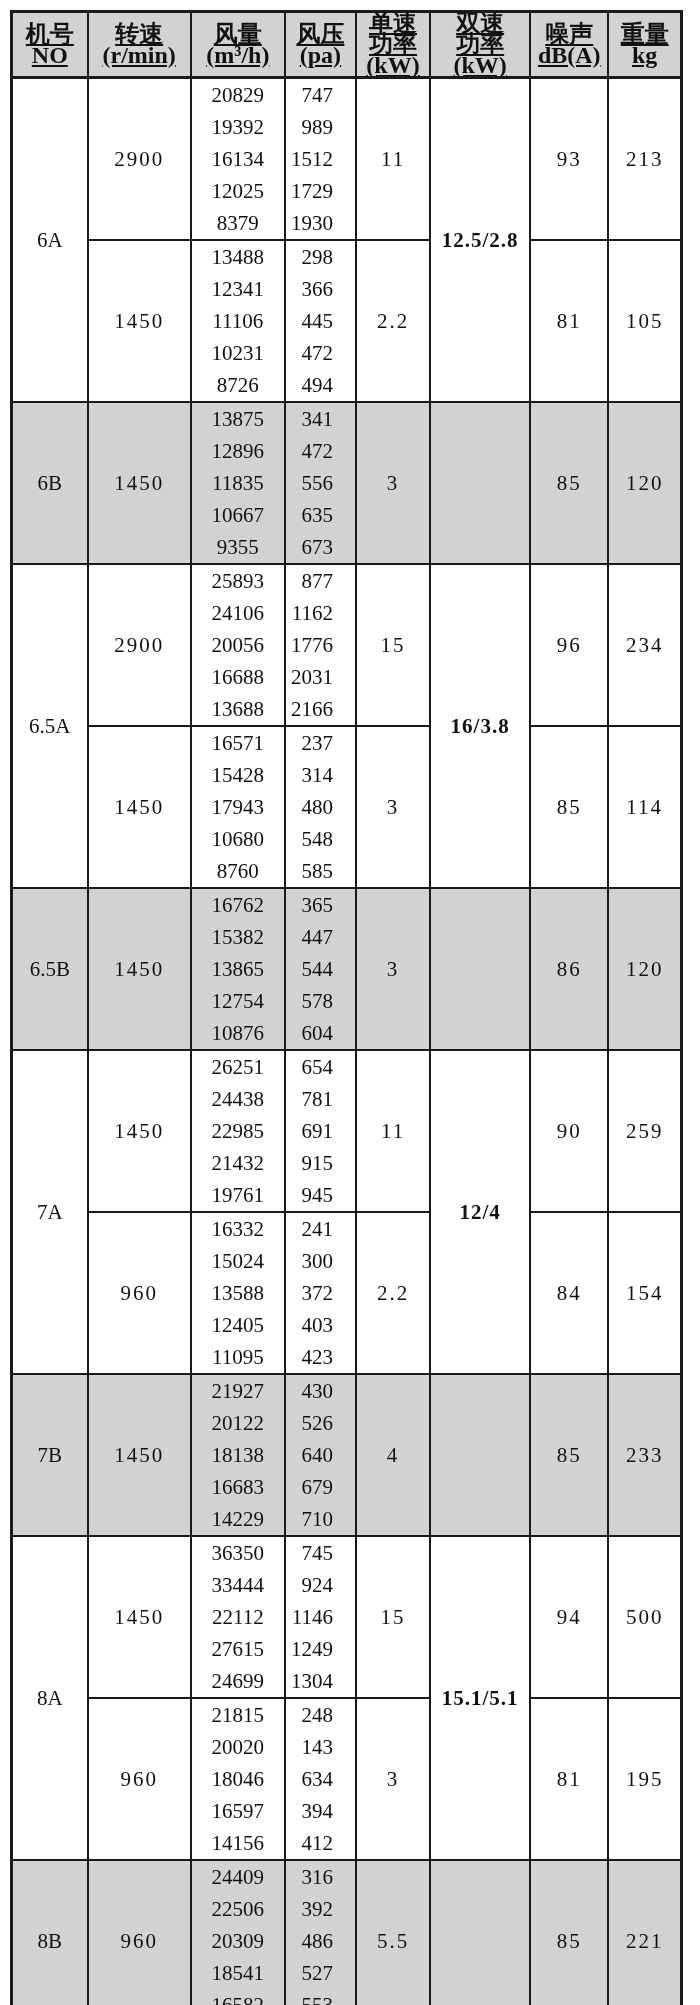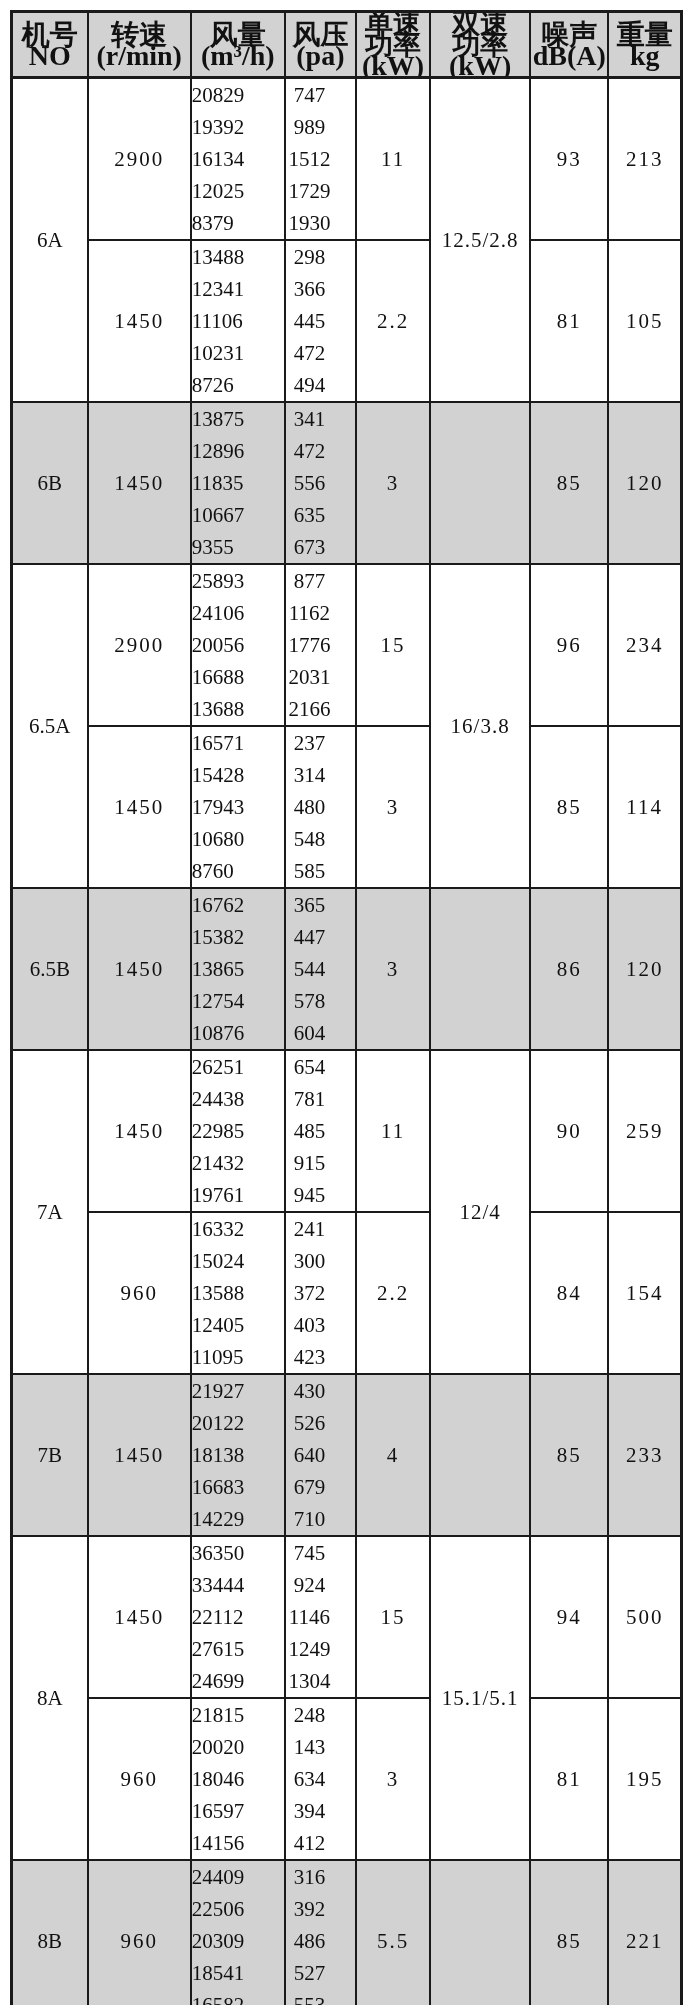--- a/index.html
+++ b/index.html
@@ -19,33 +19,34 @@
   }
   th, td {
     border: 2px solid var(--border, #1a1a1a);
     text-align: center;
     vertical-align: middle;
     overflow: hidden;
   }
   thead th {
     height: 66px;
     background: var(--header-bg, #d2d2d2);
-    font-size: 28px;
+    font-size: 24px;
     font-weight: bold;
     line-height: 21px;
     border-bottom: 3px solid var(--border, #1a1a1a);
+    text-decoration: underline;
   }
   tbody td { font-size: 21px; }
   tr.group-row { height: 160px; }
   td.cell-airflow, td.cell-pressure { padding: 0; }
   .vlist div { height: 32px; line-height: 32px; }
-  td.cell-airflow { text-align: left; }
-  td.cell-pressure { text-align: center; padding-right: 22px; }
+  td.cell-airflow { text-align: center; }
+  td.cell-pressure { text-align: right; padding-right: 22px; }
   .sp { letter-spacing: 2px; }
-  td.cell-dual-power { letter-spacing: 1px; }
+  td.cell-dual-power { letter-spacing: 1px; font-weight: bold; }
   tr.shaded td { background: var(--shaded-bg, #d2d2d2); }
 </style>
 </head>
 <body>
 
 <div>
   <table id="spec-table">
     <colgroup>
       <col style="width:76px">
       <col style="width:103px">
@@ -229,21 +230,21 @@
           <td class="cell-airflow vlist">
             <div>26251</div>
             <div>24438</div>
             <div>22985</div>
             <div>21432</div>
             <div>19761</div>
           </td>
           <td class="cell-pressure vlist">
             <div>654</div>
             <div>781</div>
-            <div>485</div>
+            <div>691</div>
             <div>915</div>
             <div>945</div>
           </td>
           <td class="cell-single-power sp">11</td>
           <td class="cell-dual-power" rowspan="2">12/4</td>
           <td class="cell-noise sp">90</td>
           <td class="cell-weight sp">259</td>
         </tr>
         <tr class="group-row">
           <td class="cell-speed sp">960</td>

